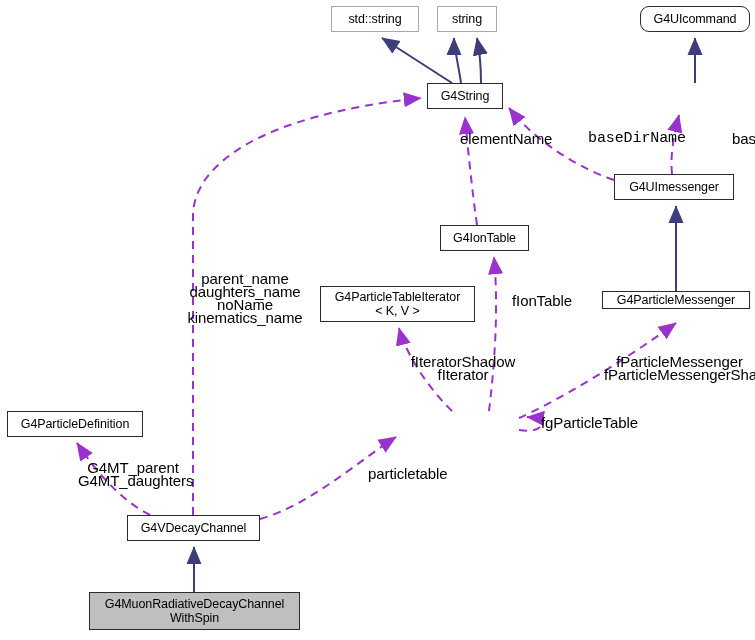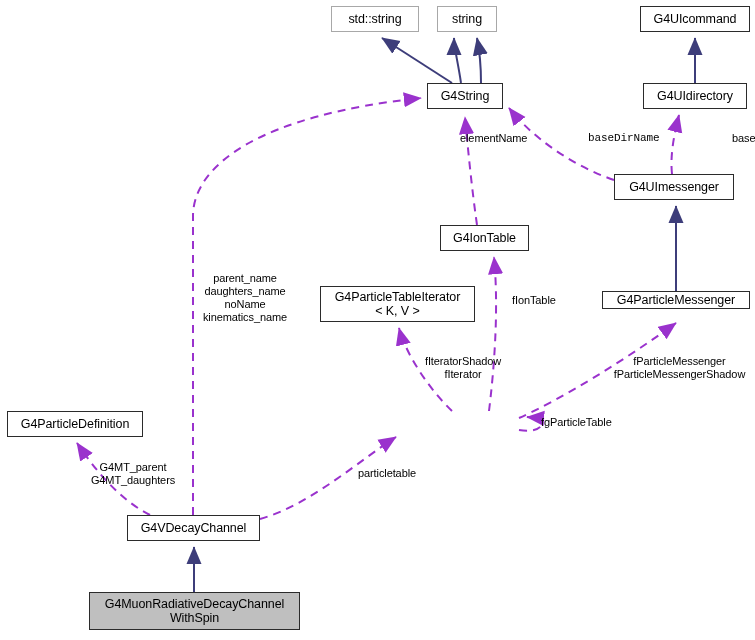--- a/index.html
+++ b/index.html
@@ -42,21 +42,21 @@
   }
   .node.extern {
     border: 1px solid #a8a8a8;
   }
   .node.focus {
     background: #bfbfbf;
     border: 1px solid #2b2b2b;
   }
   .edge-label {
     position: absolute;
-    font-size: 11px;
+    font-size: 15px;
     line-height: 13px;
     color: #000000;
     white-space: pre;
     text-align: center;
     letter-spacing: -0.1px;
   }
   .edge-label.left {
     text-align: left;
   }
 </style>
@@ -95,25 +95,24 @@
       <path d="M260,519 C310,505 360,460 396,437" marker-end="url(#arrow-usage)"></path>
       <path d="M150,515 C120,500 95,470 77,443" marker-end="url(#arrow-usage)"></path>
       <path d="M193,515 L193,215 C194,165 260,115 421,98" marker-end="url(#arrow-usage)"></path>
     </g>
   </svg>
 
   <div class="node extern" style="left:331px;top:6px;width:88px;height:26px;">std::string</div>
 
   <div class="node extern" style="left:437px;top:6px;width:60px;height:26px;">string</div>
 
-  <div class="node" style="left:640px;top:6px;width:110px;height:26px;">G4UIcommand</div>
+  <div class="node" style="left:640px;top:6px;width:110px;height:26px;border-radius:9px;">G4UIcommand</div>
 
   <div class="node" style="left:427px;top:83px;width:76px;height:26px;">G4String</div>
 
-  <div class="node" style="left:643px;top:83px;width:104px;height:26px;">G4UIdirectory</div>
 
   <div class="node" style="left:614px;top:174px;width:120px;height:26px;">G4UImessenger</div>
 
   <div class="node" style="left:440px;top:225px;width:89px;height:26px;">G4IonTable</div>
 
   <div class="node" style="left:320px;top:286px;width:155px;height:36px;">G4ParticleTableIterator
 &lt; K, V &gt;</div>
 
   <div class="node" style="left:602px;top:291px;width:148px;height:18px;">G4ParticleMessenger</div>
 
@@ -139,18 +138,18 @@
   <div class="edge-label left" style="left:512px;top:294px;">fIonTable</div>
 
   <div class="edge-label" style="left:409px;top:355px;width:108px;">fIteratorShadow
 fIterator</div>
 
   <div class="edge-label" style="left:604px;top:355px;width:151px;">fParticleMessenger
 fParticleMessengerShadow</div>
 
   <div class="edge-label left" style="left:541px;top:416px;">fgParticleTable</div>
 
-  <div class="edge-label left" style="left:358px;top:467px;">particletable</div>
+  <div class="edge-label left" style="left:368px;top:467px;">particletable</div>
 
   <div class="edge-label" style="left:78px;top:461px;width:110px;">G4MT_parent
 G4MT_daughters</div>
 
 </div>
 
 </body></html>

